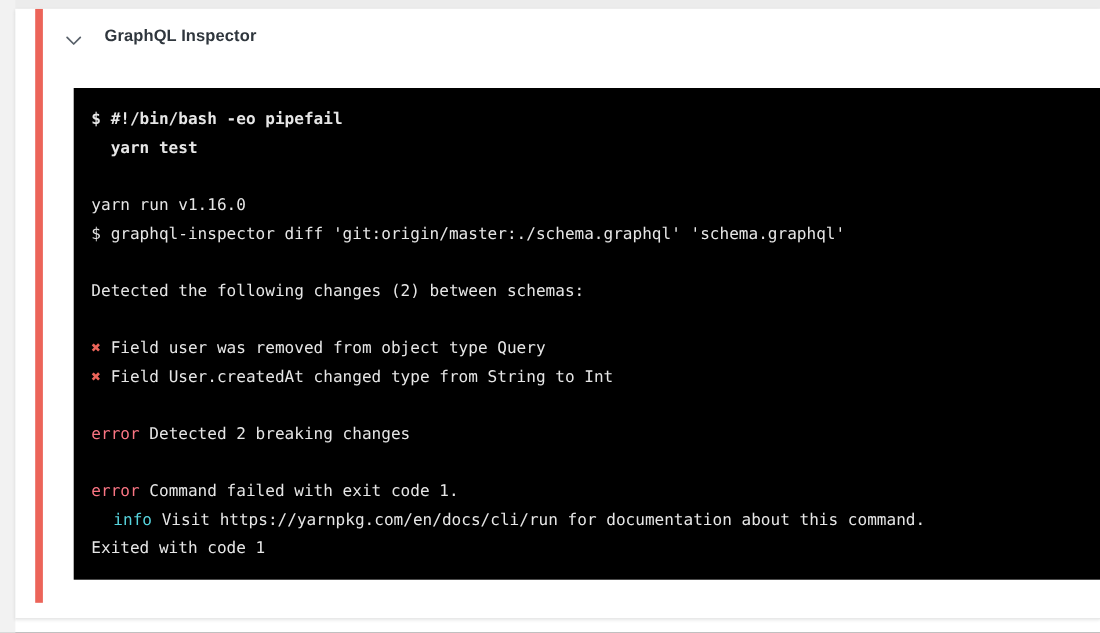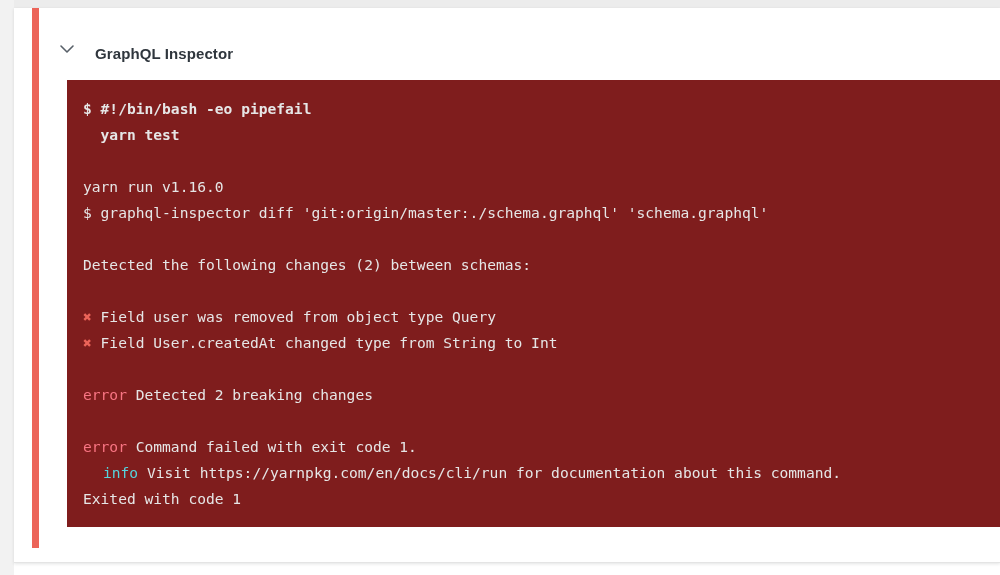--- a/index.html
+++ b/index.html
@@ -64,21 +64,21 @@
     background: #ec6459;
   }
 
   
   .card-header {
     position: absolute;
     left: 40px;
     top: 16px;
     height: 38px;
     display: flex;
-    align-items: flex-end;
+    align-items: flex-start;
   }
   .chevron-icon {
     width: 26px;
     height: 26px;
     display: flex;
     align-items: center;
     justify-content: center;
     margin-right: 15px;
     color: #586069;
   }
@@ -91,21 +91,21 @@
     white-space: nowrap;
   }
 
   
   .terminal {
     position: absolute;
     left: 53px;         
     top: 72px;          
     width: 933px;
     height: 447px;
-    background: #7f1d1d;
+    background: #000000;
     overflow: hidden;
   }
   .terminal-inner {
     padding: 16px 0 0 16px;
     font-family: "DejaVu Sans Mono", "Liberation Mono", monospace;
     font-size: 14.6px;
     line-height: 26px;
     color: #e6e6e6;
     white-space: pre;
   }

